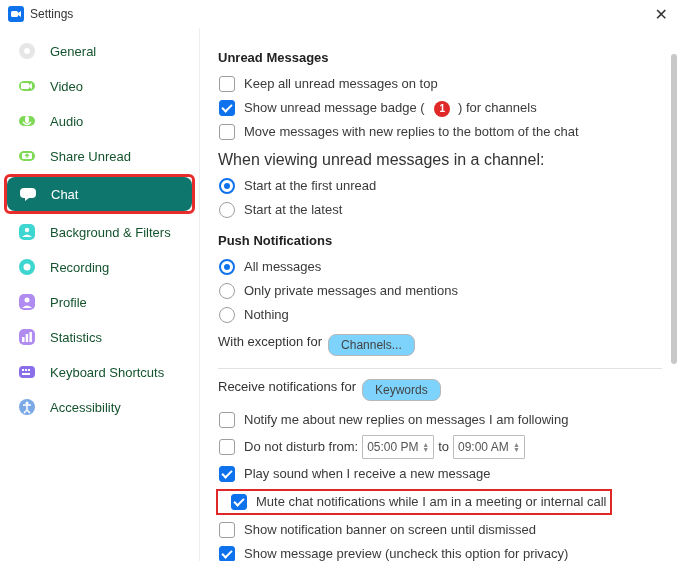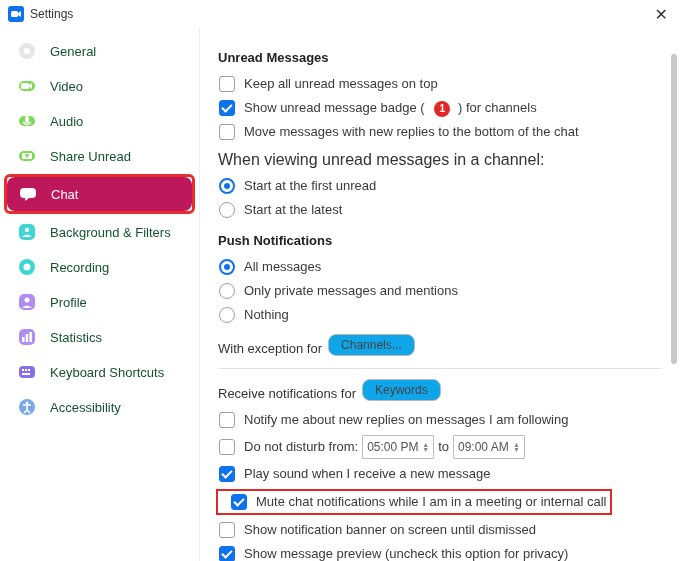--- a/index.html
+++ b/index.html
@@ -6,39 +6,39 @@
 body { font-family: -apple-system, BlinkMacSystemFont, "Segoe UI", Arial, sans-serif; font-size: 13px; color: #232333; background: #fff; width: 680px; height: 561px; overflow: hidden; position: relative; }
 .titlebar { height: 28px; display: flex; align-items: center; padding: 0 8px; }
 .titlebar .app-icon { width: 16px; height: 16px; margin-right: 6px; }
 .titlebar .title { font-size: 12px; color: #333; flex: 1; }
 .titlebar .close { font-size: 16px; color: #333; cursor: pointer; padding: 0 4px; }
 .main { display: flex; height: calc(100% - 28px); }
 .sidebar { width: 200px; padding: 6px 6px 6px 6px; border-right: 1px solid #eee; }
 .side-item { display: flex; align-items: center; height: 34px; border-radius: 8px; padding: 0 10px; margin-bottom: 1px; cursor: pointer; color: #14532d; }
 .side-item .icon { width: 22px; height: 22px; margin-right: 12px; display: flex; align-items: center; justify-content: center; }
 .side-item .label { font-size: 13px; }
-.side-item.active { background: #be185d; color: #fff; }
+.side-item.active { background: #0f766e; color: #fff; }
 .side-item.active .icon svg { filter: brightness(0) invert(1); }
 .chat-highlight { border: 3px solid #e82c2c; border-radius: 6px; padding: 0; margin: 0 -2px 1px -2px; }
 .chat-highlight .side-item { margin-bottom: 0; }
 .content { flex: 1; overflow-y: auto; padding: 8px 18px 8px 18px; position: relative; }
 .section-title { font-weight: 700; font-size: 13px; margin: 14px 0 10px 0; color: #222; }
 .row { display: flex; align-items: center; margin: 6px 0; font-size: 13px; color: #3a3a3a; line-height: 18px; }
 .row .ctrl { width: 18px; height: 18px; margin-right: 8px; flex-shrink: 0; display: inline-flex; align-items: center; justify-content: center; }
 .checkbox { width: 16px; height: 16px; border: 1px solid #9e9e9e; border-radius: 3px; background: #fff; }
 .checkbox.checked { background: #0e72ed; border-color: #0e72ed; position: relative; }
 .checkbox.checked::after { content: ""; position: absolute; left: 4px; top: 1px; width: 4px; height: 8px; border: solid #fff; border-width: 0 2px 2px 0; transform: rotate(45deg); }
 .radio { width: 16px; height: 16px; border: 1px solid #9e9e9e; border-radius: 50%; background: #fff; position: relative; }
 .radio.checked { border: 2px solid #0e72ed; }
 .radio.checked::after { content: ""; position: absolute; left: 3px; top: 3px; width: 6px; height: 6px; background: #0e72ed; border-radius: 50%; }
 .subtext { margin: 10px 0 8px 0; color: #333; font-size: 16px; }
 .indent { margin-left: 0; }
 .badge-circ { display: inline-flex; align-items: center; justify-content: center; width: 16px; height: 16px; border-radius: 50%; background: #e02828; color: #fff; font-size: 10px; font-weight: 700; margin: 0 2px; }
-.btn-pill { border: 1px solid #b8b8b8; background: #0ea5e9; border-radius: 8px; padding: 3px 12px; font-size: 12px; color: #444; margin-left: 6px; cursor: pointer; }
-.inline-row { display: flex; align-items: flex-end; margin: 10px 0; font-size: 13px; color: #333; }
+.btn-pill { border: 1px solid #b8b8b8; background: #7dd3fc; border-radius: 8px; padding: 3px 12px; font-size: 12px; color: #444; margin-left: 6px; cursor: pointer; }
+.inline-row { display: flex; align-items: flex-start; margin: 10px 0; font-size: 13px; color: #333; }
 .time-input { border: 1px solid #bcbcbc; border-radius: 1px; padding: 2px 4px; font-size: 12px; width: 72px; margin: 0 4px; display: inline-flex; align-items: center; justify-content: space-between; color: #555; }
 .spinbtns { display: inline-flex; flex-direction: column; line-height: 5px; font-size: 7px; color: #888; margin-left: 2px; }
 .divider { border-top: 1px solid #e2e2e2; margin: 12px 0 8px 0; }
 .red-box { border: 2px solid #e02828; padding: 2px 4px 2px 12px; margin-left: -2px; display: inline-flex; align-items: center; }
 .scrollbar { position: absolute; right: 2px; top: 6px; bottom: 6px; width: 8px; }
 .scroll-thumb { width: 6px; background: #c8c8c8; border-radius: 3px; height: 310px; margin-left: 1px; margin-top: 20px; }
 .inline-gap { margin-right: 4px; }
 </style>
 </head>
 <body>

